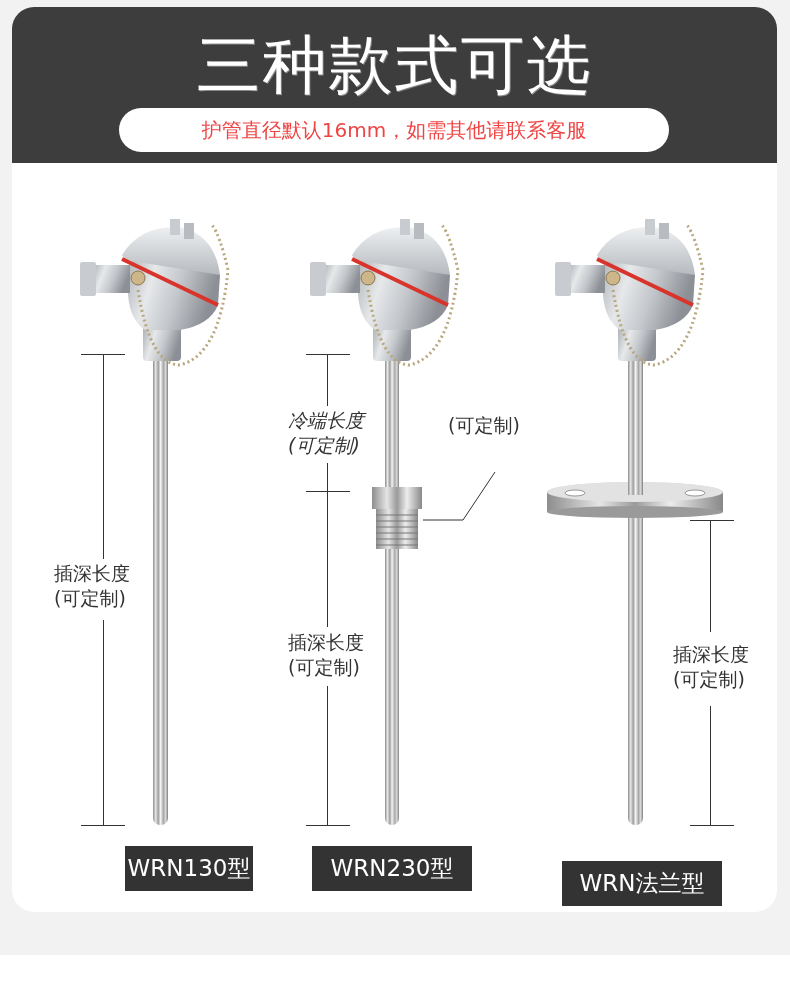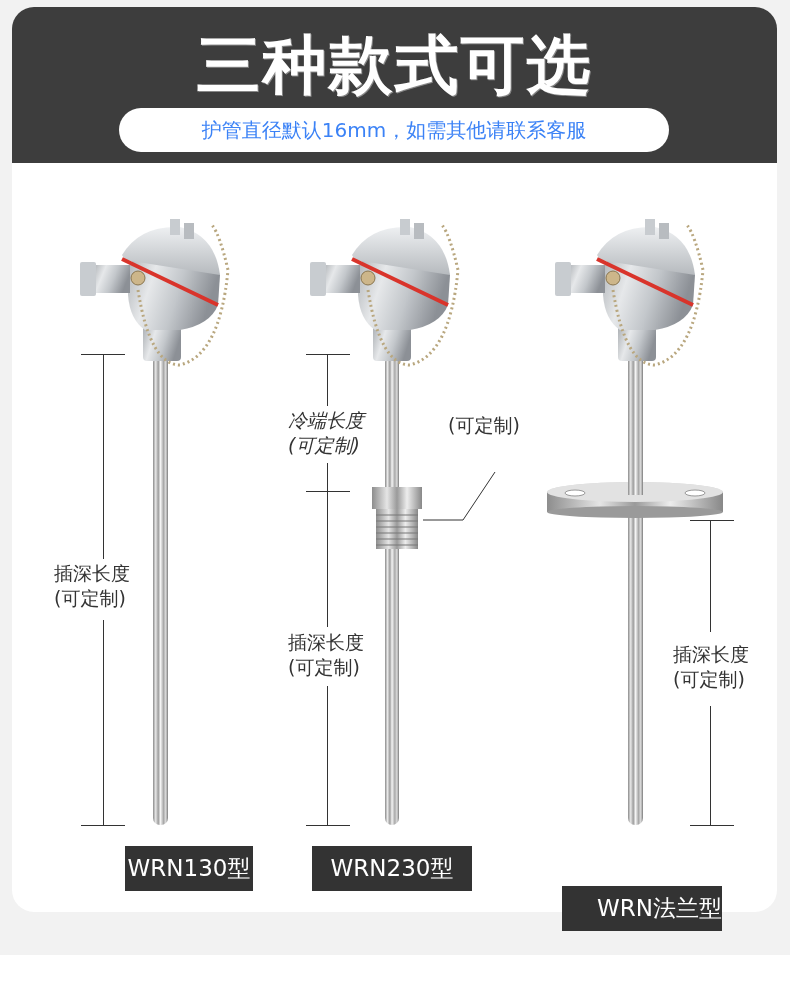--- a/index.html
+++ b/index.html
@@ -1,22 +1,22 @@
 <!DOCTYPE html>
 <html><head>
 <meta charset="utf-8">
 <style>
   * { box-sizing: border-box; margin: 0; padding: 0; }
   html, body { width: 790px; height: 985px; background: #ffffff; overflow: hidden; }
   body { font-family: "DejaVu Sans", "Liberation Sans", sans-serif; position: relative; }
   .page-bg { position: absolute; left: 0; top: 0; width: 790px; height: 955px; background: #f2f2f2; }
   .card { position: absolute; left: 12px; top: 7px; width: 765px; height: 905px; background: #ffffff; border-radius: 22px; overflow: hidden; }
   .header { position: absolute; left: 0; top: 0; width: 765px; height: 156px; background: #3d3d3d; }
-  .title { position: absolute; left: 0; top: 20px; width: 765px; text-align: center; color: #ffffff; font-size: 64px; font-weight: bold; letter-spacing: 2px; line-height: 76px; text-shadow: 1px 1px 0 #888; }
-  .subtitle-pill { position: absolute; left: 107px; top: 101px; width: 550px; height: 44px; border-radius: 22px; background: #ffffff; text-align: center; line-height: 44px; color: #3b82f6; font-size: 20px; }
+  .title { position: absolute; left: 0; top: 20px; width: 765px; text-align: center; color: #ffffff; font-size: 64px; font-weight: normal; letter-spacing: 2px; line-height: 76px; text-shadow: 1px 1px 0 #888; }
+  .subtitle-pill { position: absolute; left: 107px; top: 101px; width: 550px; height: 44px; border-radius: 22px; background: #ffffff; text-align: center; line-height: 44px; color: #ef4444; font-size: 20px; }
   .label-box { position: absolute; height: 45px; background: #333333; color: #fff; font-size: 23px; line-height: 45px; text-align: center; }
   .dim-text { position: absolute; color: #333; font-size: 19px; line-height: 25px; white-space: nowrap; }
   .line { position: absolute; background: #333; }
   svg { position: absolute; overflow: visible; }
 </style>
 </head>
 <body>
 
 <div class="page-bg"></div>
 
@@ -159,13 +159,13 @@
   <path d="M 68 75 Q 80 150 110 150 Q 150 140 158 55 Q 150 20 142 10" fill="none" stroke="#b9a77f" stroke-width="3" stroke-dasharray="2 3"></path>
 </svg>
 <div class="line" style="left:690px; top:520px; width:44px; height:1px;"></div>
 <div class="line" style="left:710px; top:520px; width:1px; height:112px;"></div>
 <div class="dim-text" style="left:673px; top:642px;">
   <div>插深长度</div>
   <div>(可定制)</div>
 </div>
 <div class="line" style="left:710px; top:706px; width:1px; height:119px;"></div>
 <div class="line" style="left:690px; top:825px; width:44px; height:1px;"></div>
-<div class="label-box" style="left:562px; top:886px; width:160px;text-align:right;">WRN法兰型</div>
+<div class="label-box" style="left:562px; top:861px; width:160px;">WRN法兰型</div>
 
 </body></html>

